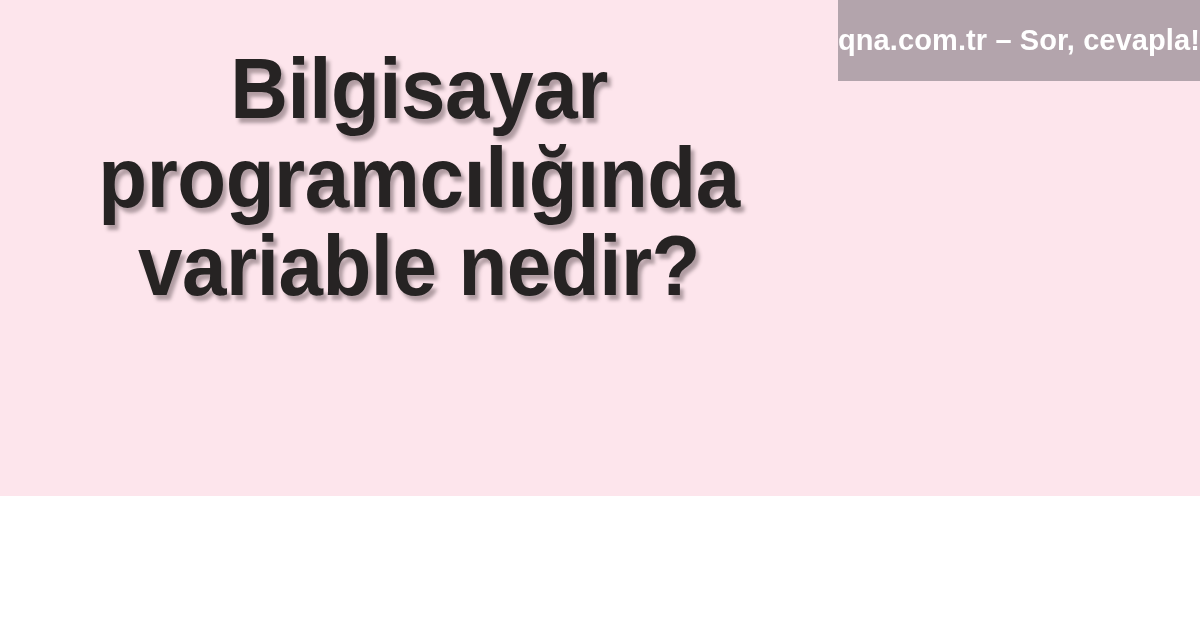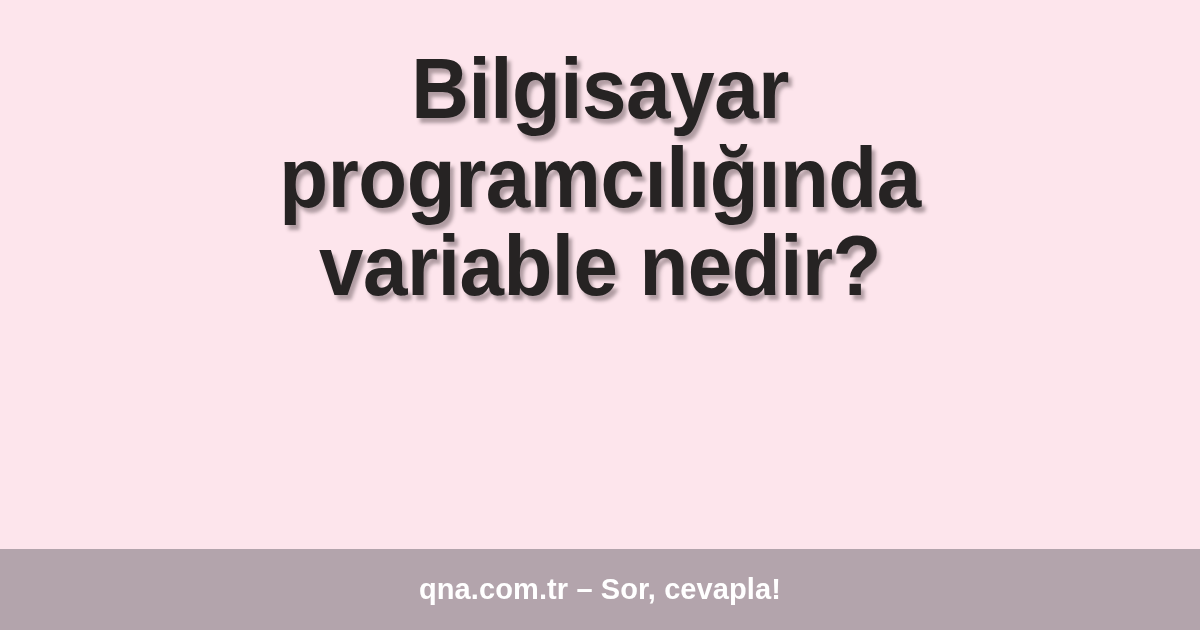--- a/index.html
+++ b/index.html
@@ -11,24 +11,24 @@
   body {
     width: 1200px;
     height: 630px;
     overflow: hidden;
     font-family: "Liberation Sans", sans-serif;
   }
 
   .card {
     position: relative;
     width: 1200px;
-    height: 630px;
+    height: 496px;
     background: #fde5ec;
     display: flex;
-    flex-direction: column;
+    flex-direction: row;
     box-sizing: border-box;
   }
 
   
   .headline-area {
     flex: 1 1 auto;
     display: flex;
     flex-direction: column;
     align-items: center;
     justify-content: flex-start;
@@ -54,21 +54,20 @@
 
   
   .footer-bar {
     flex: 0 0 81px;
     height: 81px;
     background: #b3a4ac;
     display: flex;
     align-items: center;
     justify-content: center;
     box-sizing: border-box;
-    margin-top: 19px;
   }
 
   .footer-text {
     color: #ffffff;
     font-family: "Liberation Sans", sans-serif;
     font-weight: 700;
     font-size: 29px;
     letter-spacing: 0.1px;
     line-height: 1;
     white-space: nowrap;

